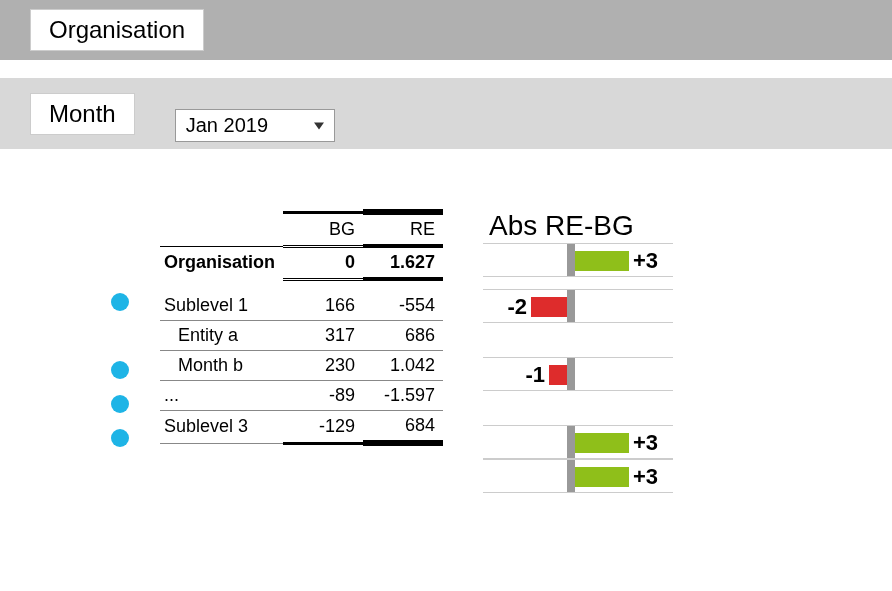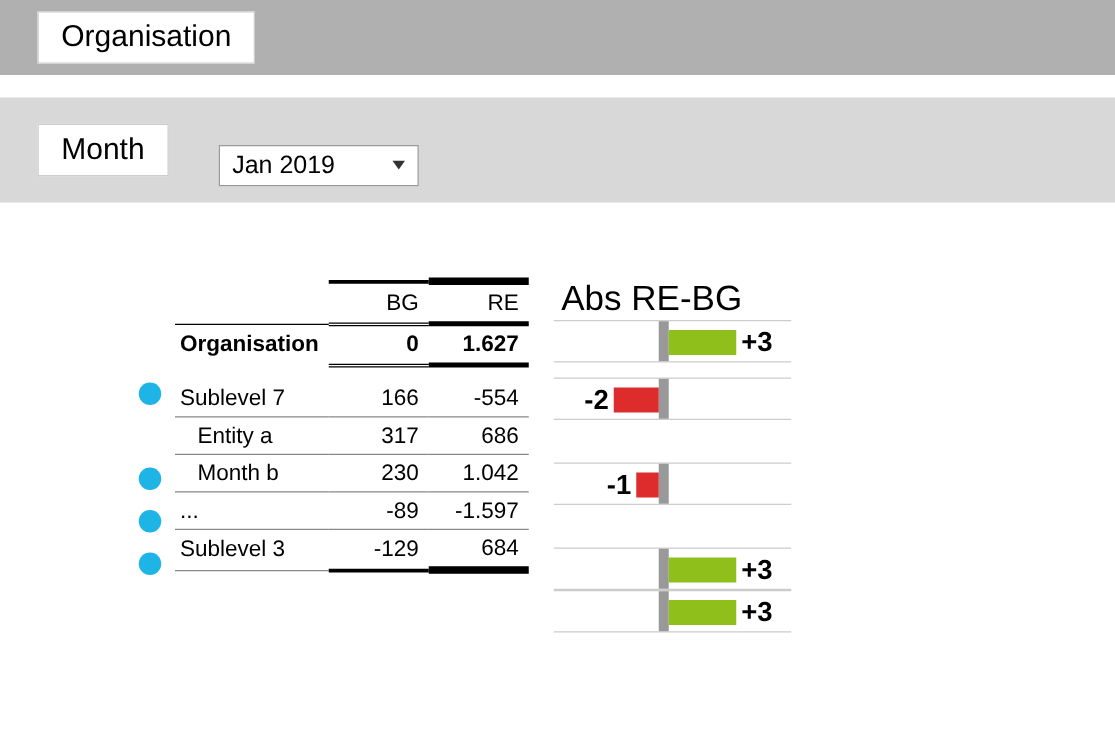--- a/index.html
+++ b/index.html
@@ -1,26 +1,26 @@
 <!DOCTYPE html>
 <html><head>
 <meta charset="utf-8">
 <style>
   * { box-sizing: border-box; margin: 0; padding: 0; }
   body { font-family: Arial, Helvetica, sans-serif; background: #fff; width: 892px; height: 591px; position: relative; }
   
   .header-bar1 { background: #b0b0b0; height: 60px; display: flex; align-items: center; padding-left: 30px; }
-  .header-bar2 { background: #d8d8d8; height: 84px; display: flex; align-items: center; padding-left: 30px; gap: 40px; margin-top: 18px; }
+  .header-bar2 { background: #d8d8d8; height: 71px; display: flex; align-items: center; padding-left: 30px; gap: 40px; margin-top: 18px; }
   
   .label-box { background: #fff; border: 1px solid #ccc; padding: 6px 18px; font-size: 24px; display: inline-block; }
   
   .dropdown { background: #fff; border: 1px solid #999; padding: 4px 28px 4px 10px; font-size: 20px; position: relative; min-width: 160px; cursor: pointer; margin-top: 24px; }
   .dropdown::after { content: ''; position: absolute; right: 10px; top: 50%; transform: translateY(-50%); border-left: 5px solid transparent; border-right: 5px solid transparent; border-top: 7px solid #333; }
   
-  .content { display: flex; margin-top: 60px; margin-left: 100px; align-items: flex-start; }
+  .content { display: flex; margin-top: 60px; margin-left: 100px; align-items: flex-start; gap: 20px; }
   
   .bullet-col { width: 40px; display: flex; flex-direction: column; margin-top: 76px; }
   .bullet { width: 18px; height: 18px; border-radius: 50%; background: #1eb4e6; margin: 0 auto; }
   .bullet-row { height: 34px; display: flex; align-items: center; }
   
   .table { border-collapse: collapse; }
   .table th, .table td { padding: 4px 8px; text-align: right; font-size: 18px; }
   .table .row-label { text-align: left; min-width: 120px; padding-left: 4px; }
   .table .indent { padding-left: 18px; }
   
@@ -98,21 +98,21 @@
           <td class="row-label">Organisation</td>
           <td class="v-bg col-val">0</td>
           <td class="v-re col-val">1.627</td>
         </tr>
         <tr class="gap-row">
           <td></td>
           <td></td>
           <td></td>
         </tr>
         <tr class="data-row">
-          <td class="row-label">Sublevel 7</td>
+          <td class="row-label">Sublevel 1</td>
           <td class="v-bg col-val">166</td>
           <td class="v-re col-val">-554</td>
         </tr>
         <tr class="data-row">
           <td class="row-label indent">Entity a</td>
           <td class="v-bg col-val">317</td>
           <td class="v-re col-val">686</td>
         </tr>
         <tr class="data-row">
           <td class="row-label indent">Month b</td>

